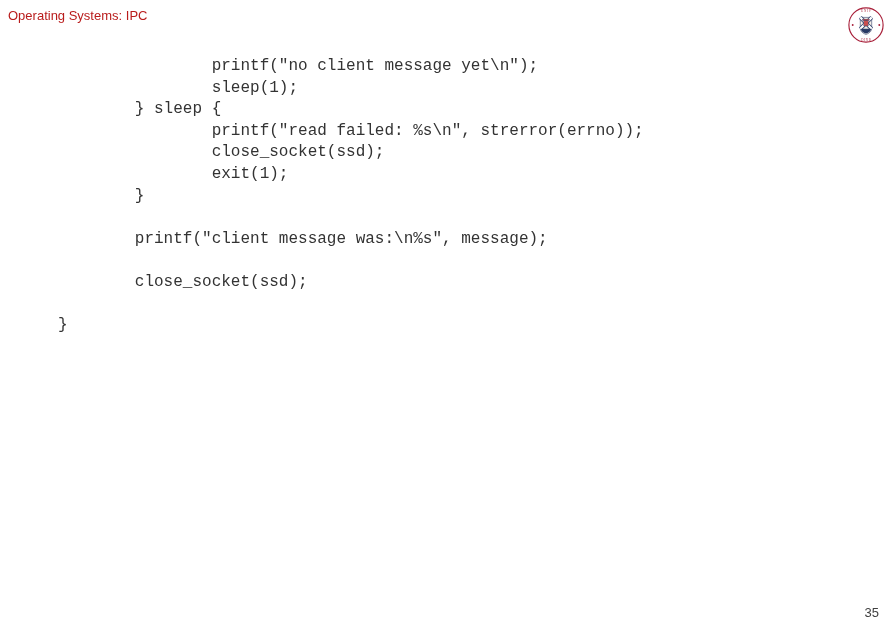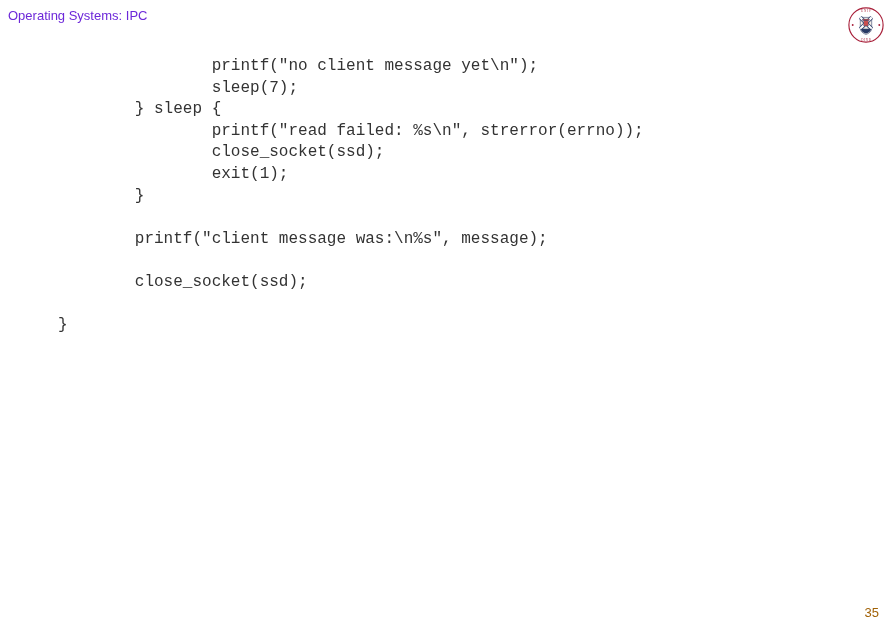--- a/index.html
+++ b/index.html
@@ -12,21 +12,21 @@
       height: 630px;
       background: #ffffff;
       font-family: Arial, Helvetica, sans-serif;
       position: relative;
     }
     .header {
       position: absolute;
       top: 8px;
       left: 8px;
       font-size: 13px;
-      color: #6d28d9;
+      color: #b91c1c;
     }
     .crest {
       position: absolute;
       top: 6px;
       right: 6px;
       width: 38px;
       height: 38px;
     }
     .code-block {
       position: absolute;
@@ -36,21 +36,21 @@
       font-size: 16px;
       line-height: 1.35;
       white-space: pre;
       color: #333;
     }
     .page-number {
       position: absolute;
       bottom: 10px;
       right: 12px;
       font-size: 13px;
-      color: #a16207;
+      color: #404040;
     }
   </style>
 </head>
 <body>
 
 <div class="header">
   <span>Operating Systems: IPC</span>
 </div>
 
 <div class="crest">
@@ -65,21 +65,21 @@
     <path d="M 14 12 L 26 12 L 26 24 C 26 28 20 30 20 30 C 20 30 14 28 14 24 Z" fill="#f5f0e8" stroke="#2a3b66" stroke-width="0.6"></path>
     <path d="M 14 12 L 26 24 M 26 12 L 14 24" stroke="#2a3b66" stroke-width="4"></path>
     <path d="M 14 12 L 26 24 M 26 12 L 14 24" stroke="#ffffff" stroke-width="2.4"></path>
     <rect x="17.7" y="15" width="4.6" height="6" fill="#c94f4f" stroke="#2a3b66" stroke-width="0.4"></rect>
     <rect x="16.5" y="13.8" width="7" height="1.4" fill="#c94f4f" stroke="#2a3b66" stroke-width="0.4"></rect>
     <path d="M 15 24 L 25 24 L 25 25 C 25 27.5 20 29 20 29 C 20 29 15 27.5 15 25 Z" fill="#2a3b66"></path>
   </svg>
 </div>
 
 <div class="code-block"><span>                printf("no client message yet\n");</span>
-<span>                sleep(7);</span>
+<span>                sleep(1);</span>
 <span>        } sleep {</span>
 <span>                printf("read failed: %s\n", strerror(errno));</span>
 <span>                close_socket(ssd);</span>
 <span>                exit(1);</span>
 <span>        }</span>
 <span></span>
 <span>        printf("client message was:\n%s", message);</span>
 <span></span>
 <span>        close_socket(ssd);</span>
 <span></span>

